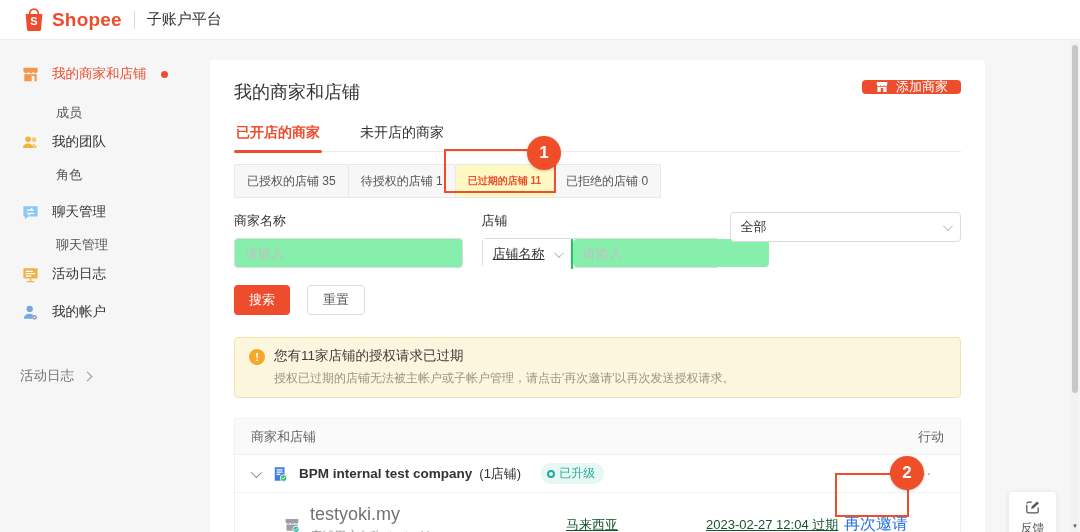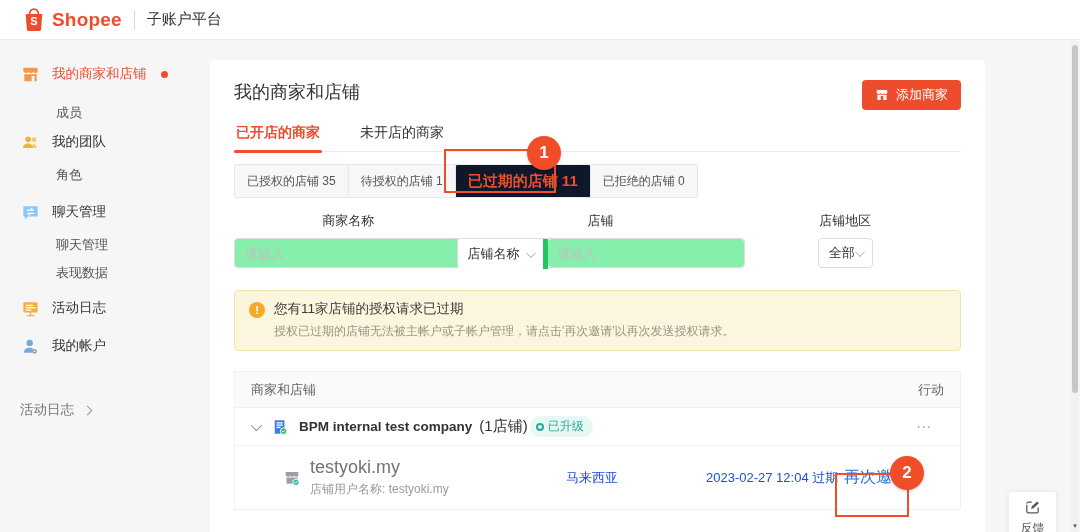--- a/index.html
+++ b/index.html
@@ -28,52 +28,52 @@
     display:flex;align-items:center;gap:10px;cursor:pointer;}
   .chev-r{width:7px;height:7px;border-right:1.5px solid #999;border-top:1.5px solid #999;
     transform:rotate(45deg);display:inline-block;}
   .chev-d{width:8px;height:8px;border-right:1.5px solid #999;border-bottom:1.5px solid #999;
     transform:rotate(45deg) translateY(-2px);display:inline-block;}
   
   .panel{position:absolute;left:210px;top:60px;width:775px;height:472px;background:#fff;
     border-radius:4px 4px 0 0;padding:20px 24px 0 24px;overflow:hidden;}
   .panel-head{display:flex;align-items:flex-start;justify-content:space-between;height:28px;}
   .page-title{font-size:18px;font-weight:500;color:#333;}
-  .add-btn{background:#ee4d2d;color:#fff;border:none;border-radius:4px;height:30px;
+  .add-btn{background:#ee4d2d;color:#fff;border:none;border-radius:4px;height:14px;
     padding:0 13px;font-size:13px;display:flex;align-items:center;gap:7px;cursor:pointer;
     font-family:inherit;}
   
   .tabs-l1{display:flex;gap:36px;margin-top:10px;border-bottom:1px solid #ebebeb;}
   .tab-l1{font-size:14px;padding:6px 2px 9px;color:#333;position:relative;cursor:pointer;font-weight:700;}
   .tab-l1.inactive{font-weight:400;}
   .tab-l1.active{color:#ee4d2d;}
   .tab-l1.active::after{content:"";position:absolute;left:0;right:0;bottom:-2px;height:3px;
     background:#ee4d2d;border-radius:2px;}
   
   .tabs-card{display:flex;margin-top:12px;}
   .ctab{height:34px;display:flex;align-items:center;padding:2px 12px;border:1px solid #e8e8e8;
     background:#f7f7f8;color:#555;font-size:12px;margin-left:-1px;cursor:pointer;
     border-radius:2px 2px 0 0;white-space:nowrap;}
   .ctab:first-child{margin-left:0;}
-  .ctab.active{background:#0f172a;color:#ee4d2d;font-weight:700;font-size:15px;}
+  .ctab.active{background:#fef9c3;color:#ee4d2d;font-weight:700;font-size:10px;}
   
   .filters{display:flex;margin-top:14px;}
-  .fcol{display:flex;flex-direction:column;gap:8px;align-items:center;}
+  .fcol{display:flex;flex-direction:column;gap:8px;}
   .fcol .flabel{font-size:13px;color:#333;}
   .f1{width:239px;margin-right:19px;}
   .f2{width:238px;margin-right:10px;}
   .f3{width:242px;}
   .t-input{height:30px;border:1px solid #dcdcdc;border-radius:4px;padding:0 10px;font-size:13px;
     color:#333;outline:none;width:100%;font-family:inherit;background:#86efac;}
   .t-input::placeholder{color:#c0c0c0;}
   .sel{display:flex;align-items:center;justify-content:space-between;border:1px solid #dcdcdc;
     border-radius:4px;height:30px;padding:0 10px;font-size:13px;color:#333;background:#fff;cursor:pointer;}
   .sel .chev-d{border-color:#bbb;width:7px;height:7px;}
   .shop-group{display:flex;border:1px solid #dcdcdc;border-radius:4px;height:30px;background:#fff;}
-  .shop-group .sel{border:none;border-right:5px solid #22c55e;border-radius:0;width:90px;flex:none;}
+  .shop-group .sel{border:none;border-right:2px solid #22c55e;border-radius:0;width:90px;flex:none;text-decoration:underline;}
   .shop-group .t-input{border:none;height:28px;flex:1;width:auto;}
   
   .btn-row{display:flex;gap:17px;margin-top:17px;}
   .btn-primary{background:#ee4d2d;color:#fff;border:none;border-radius:4px;height:30px;
     padding:0 15px;font-size:13px;cursor:pointer;font-family:inherit;}
   .btn-default{background:#fff;color:#555;border:1px solid #dcdcdc;border-radius:4px;height:30px;
     padding:0 15px;font-size:13px;cursor:pointer;font-family:inherit;}
   
   .alert{margin-top:22px;background:#fcf6de;border:1px solid #f3e3ab;border-radius:4px;
     padding:9px 14px 10px;display:flex;gap:9px;}
@@ -82,31 +82,31 @@
     flex:none;margin-top:2px;}
   .alert-title{font-size:13.5px;color:#3c3c3c;}
   .alert-desc{font-size:12px;color:#9b9386;margin-top:5px;}
   
   .tbl{margin-top:20px;border:1px solid #f0f0f0;border-bottom:none;}
   .thead{height:36px;background:#fafafa;display:flex;align-items:center;justify-content:space-between;
     padding:0 16px;color:#666;font-size:13px;border-bottom:1px solid #f0f0f0;}
   .grow-row{height:38px;display:flex;align-items:center;padding:0 16px;background:#fff;
     border-bottom:1px solid #f2f2f2;}
   .grow-row .name{font-size:13.5px;color:#333;font-weight:600;margin:0 7px 0 10px;}
-  .grow-row .cnt{font-size:15px;color:#333;margin-right:2px;}
+  .grow-row .cnt{font-size:13px;color:#333;margin-right:20px;}
   .badge{display:flex;align-items:center;gap:4px;background:#e7f8f4;color:#26aa99;
     font-size:12px;padding:2px 9px 2px 6px;border-radius:10px;}
   .badge .ring{width:8px;height:8px;border:2px solid #26aa99;border-radius:50%;display:inline-block;}
   .more{margin-left:auto;color:#aaa;font-size:15px;letter-spacing:1px;cursor:pointer;padding-right:12px;}
   .srow{height:64px;display:grid;grid-template-columns:331px 140px 138px 1fr;align-items:center;
     background:#fff;border-bottom:1px solid #f0f0f0;}
   .srow .c1{display:flex;align-items:center;gap:9px;padding-left:48px;}
   .shop-name{font-size:18px;color:#737373;}
   .shop-user{font-size:12px;color:#9a9a9a;margin-top:3px;}
-  .region,.expired{font-size:13px;color:#1d4ed8;}
+  .region,.expired{font-size:13px;color:#14532d;text-decoration:underline;}
   .relink{color:#2673dd;font-size:16px;cursor:pointer;text-decoration:none;}
   
   .feedback{position:absolute;left:1008px;top:491px;width:49px;height:54px;background:#fff;
     border:1px solid #efefef;border-radius:4px;box-shadow:0 1px 4px rgba(0,0,0,.08);
     display:flex;flex-direction:column;align-items:center;justify-content:center;gap:4px;
     cursor:pointer;z-index:6;}
   .feedback span{font-size:12px;color:#555;}
   .sbar{position:absolute;right:1px;top:41px;width:8px;bottom:0;background:#f2f2f2;}
   .sthumb{position:absolute;top:4px;left:1px;width:6px;height:348px;background:#c7c7c7;border-radius:3px;}
   .sarrow{position:absolute;right:1px;bottom:2px;width:8px;height:8px;color:#555;font-size:7px;
@@ -170,23 +170,20 @@
     <span class="ic">
       <svg width="19" height="19" viewBox="0 0 24 24">
           <path d="M3 4h18v13H9l-4 3.5V17H3z" fill="#8cc8f5" rx="2"></path>
           <path d="M8 9h7l-1.8-1.8M16 13H9l1.8 1.8" stroke="#fff" stroke-width="1.6" fill="none" stroke-linecap="round"></path>
         </svg>
     </span>
     <span>聊天管理</span>
   </div>
   <div class="side-item indent mb4">
     <span>聊天管理</span>
-  </div>
-  <div class="side-item indent mb10">
-    <span>表现数据</span>
   </div>
   <div class="side-item mb12">
     <span class="ic">
       <svg width="19" height="19" viewBox="0 0 24 24">
           <rect x="3" y="4" width="18" height="13" rx="1.5" fill="#f0b14a"></rect>
           <path d="M6.5 8h8M6.5 11h11M6.5 14h6" stroke="#fff" stroke-width="1.5" stroke-linecap="round"></path>
           <path d="M12 17v3M8 21h8" stroke="#f0b14a" stroke-width="1.8" stroke-linecap="round"></path>
         </svg>
     </span>
     <span>活动日志</span>
@@ -244,28 +241,31 @@
       <span class="flabel">店铺</span>
       <div class="shop-group">
         <div class="sel">
           <span>店铺名称</span>
           <span class="chev-d"></span>
         </div>
         <input class="t-input" placeholder="请输入" style="">
       </div>
     </div>
     <div class="fcol f3">
-      <span class="flabel">店铺地区</span>
       <div class="sel">
         <span>全部</span>
         <span class="chev-d"></span>
       </div>
     </div>
   </div>
 
+  <div class="btn-row">
+    <button class="btn-primary">搜索</button>
+    <button class="btn-default">重置</button>
+  </div>
 
   <div class="alert">
     <span class="alert-ic">!</span>
     <div>
       <div class="alert-title">您有11家店铺的授权请求已过期</div>
       <div class="alert-desc">授权已过期的店铺无法被主帐户或子帐户管理，请点击'再次邀请'以再次发送授权请求。</div>
     </div>
   </div>
 
   <div class="tbl">

